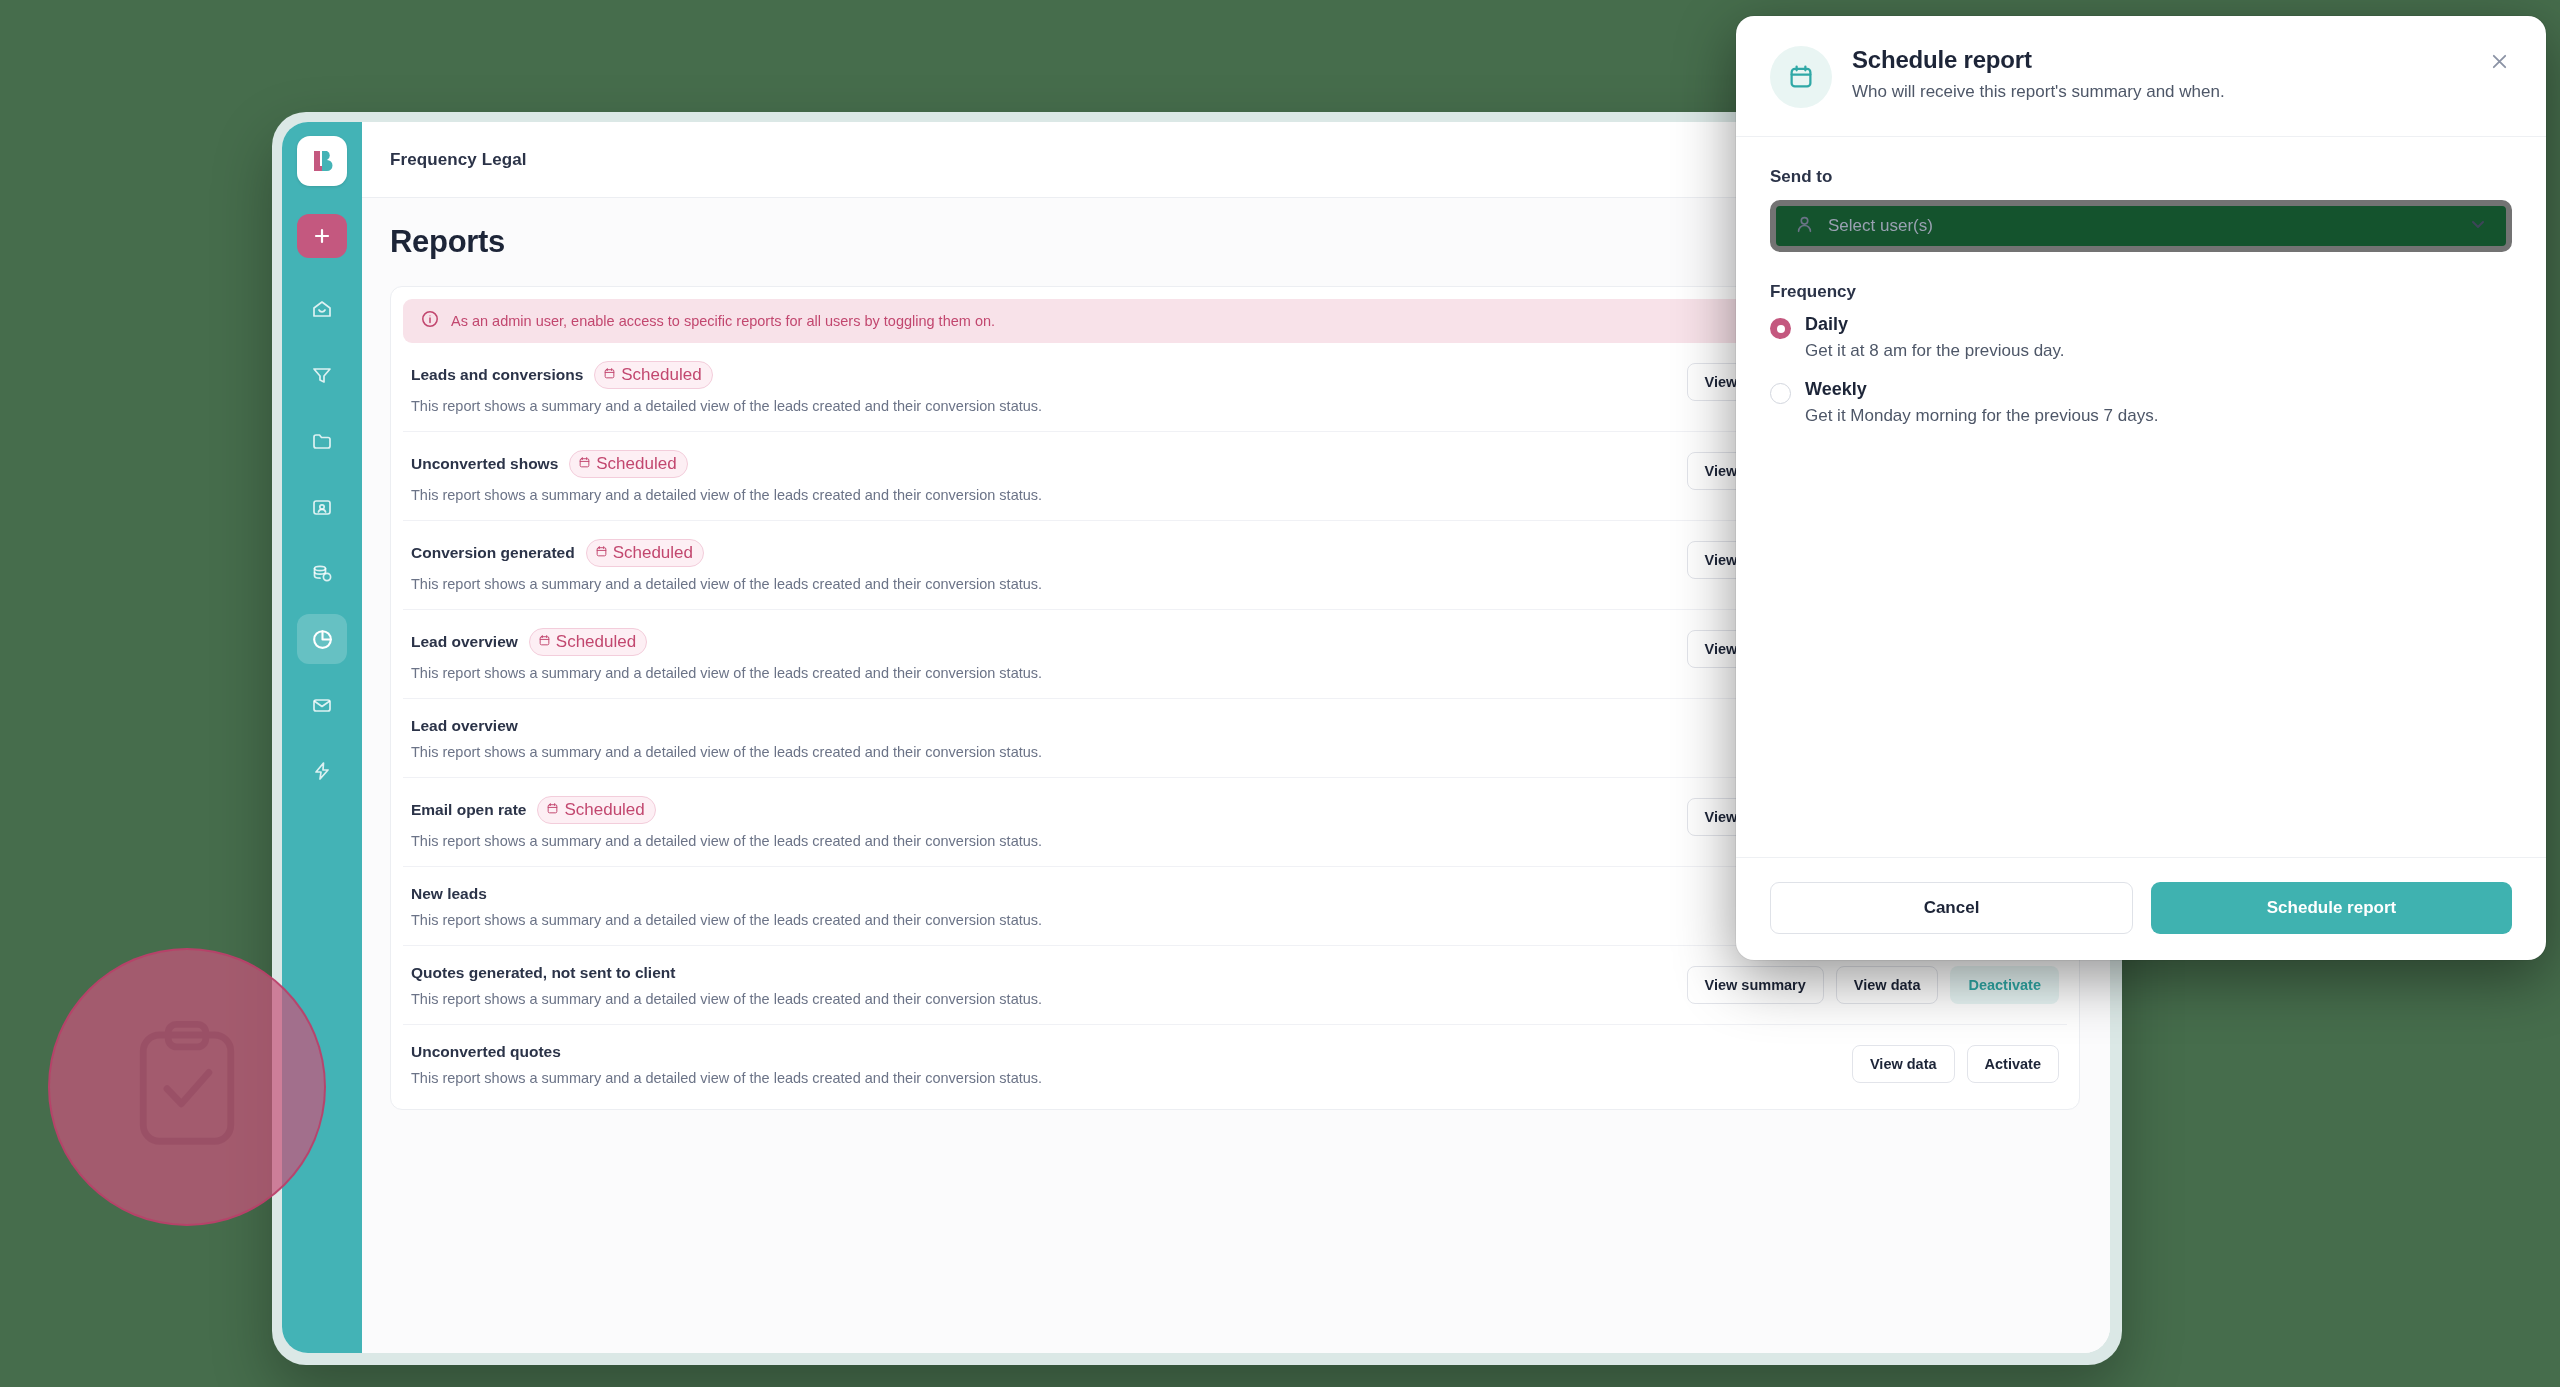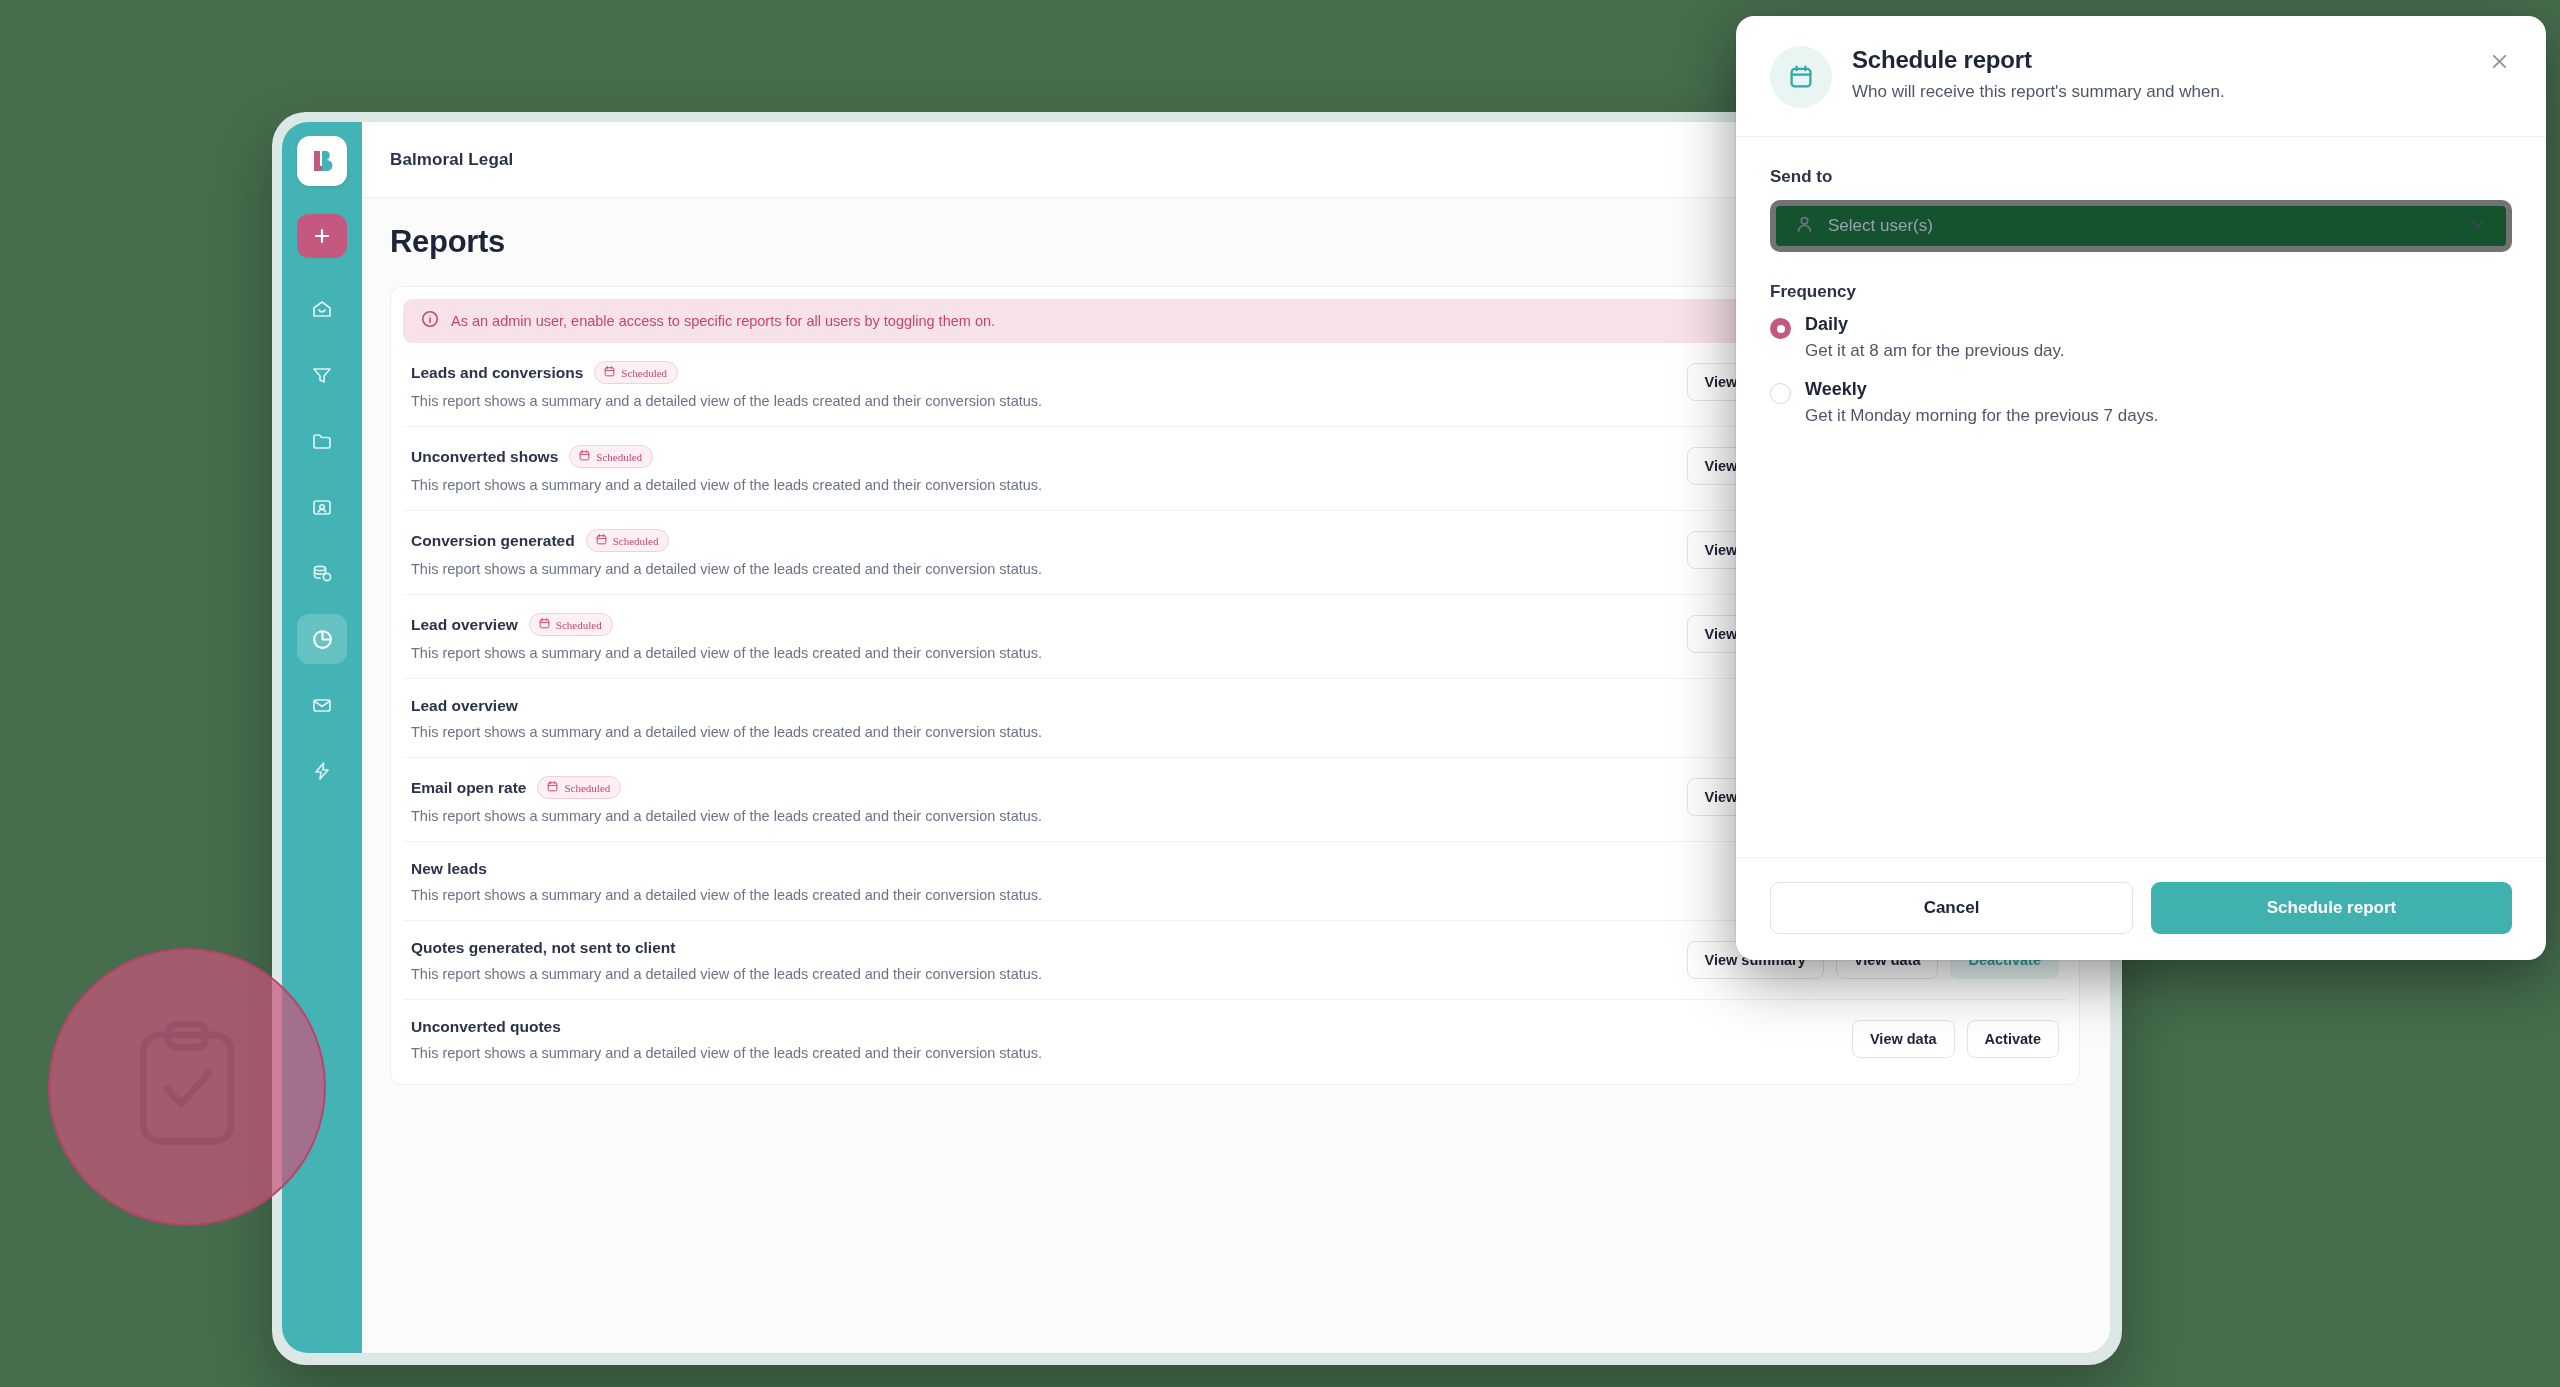--- a/index.html
+++ b/index.html
@@ -109,21 +109,21 @@
     border-bottom: 1px solid #f0f1f5;
     min-height: 78px;
   }
   .row:last-child { border-bottom: none; }
   .row-left { min-width: 0; }
   .row-title-line { display: flex; align-items: center; gap: 11px; }
   .row-title { font-size: 15.5px; font-weight: 700; color: #2b3348; }
   .badge {
     display: inline-flex; align-items: center; gap: 5px;
     background: #fdeff4; border: 1px solid #f3cddb; color: #c2476f;
-    border-radius: 999px; padding: 3px 10px 3px 8px; font-size: 11px; font-weight: 500; font-family: Liberation Serif, serif;
+    border-radius: 999px; padding: 3px 10px 3px 8px; font-size: 17px; font-weight: 500;
   }
   .badge svg { stroke: #c2476f; fill: none; stroke-width: 1.8; }
   .row-desc { font-size: 14.5px; color: #6b7387; margin-top: 9px; }
 
   .row-actions { display: flex; align-items: center; gap: 12px; flex: 0 0 auto; padding-top: 2px; }
   .btn {
     height: 38px; padding: 0 17px; border-radius: 8px;
     border: 1px solid #e2e4ea; background: #fff;
     font-size: 14.5px; font-weight: 700; color: #1d2538;
     display: inline-flex; align-items: center; justify-content: center;
@@ -262,21 +262,21 @@
         <div class="nav-icon">
           <svg width="24" height="24" viewBox="0 0 24 24" stroke-linecap="round" stroke-linejoin="round">
             <path d="M13.5 4 L6 13 h5 l-1 7 L18 11 h-5 Z"></path>
           </svg>
         </div>
       </div>
 
       <div class="main">
 
         <div class="topbar">
-          <div class="org-name">Balmoral Legal</div>
+          <div class="org-name">Frequency Legal</div>
         </div>
 
         <div class="page-head">
           <div class="page-title">Reports</div>
           <div class="head-right">
             <div class="search-box">
               <span>
                 <svg width="17" height="17" viewBox="0 0 18 18" stroke-linecap="round">
                   <circle cx="7.8" cy="7.8" r="5.4"></circle>
                     <path d="M11.8 11.8 L16 16"></path>

